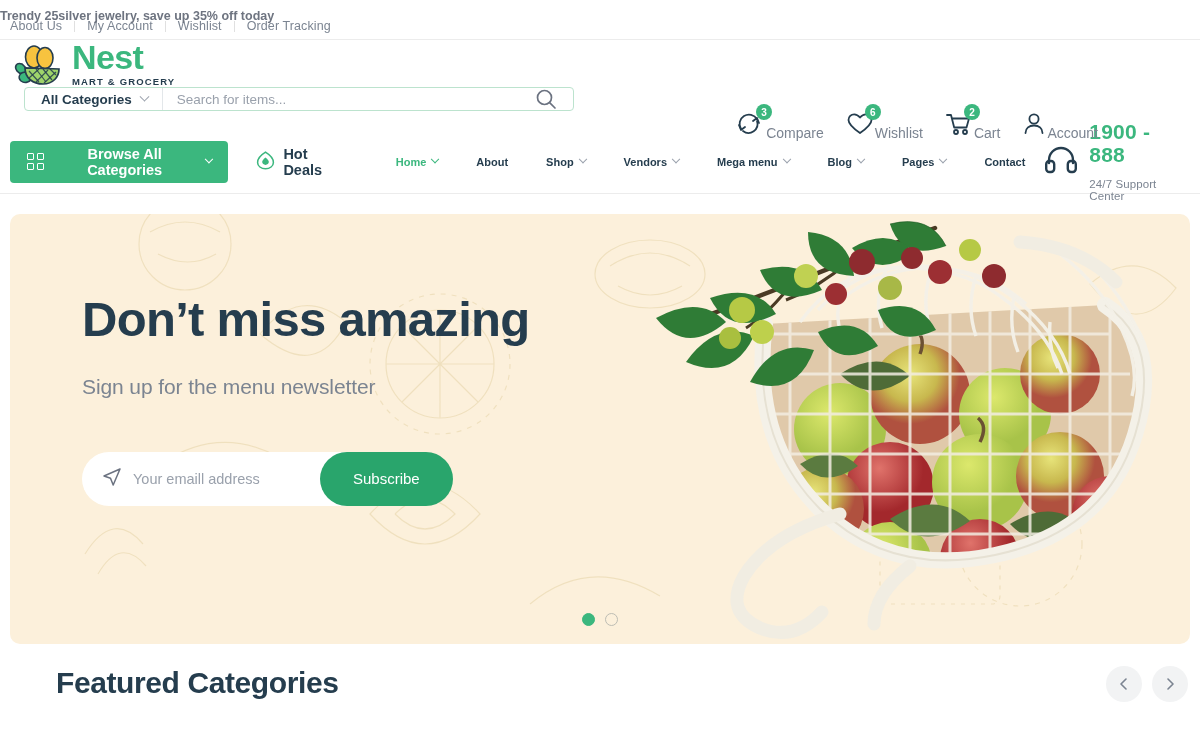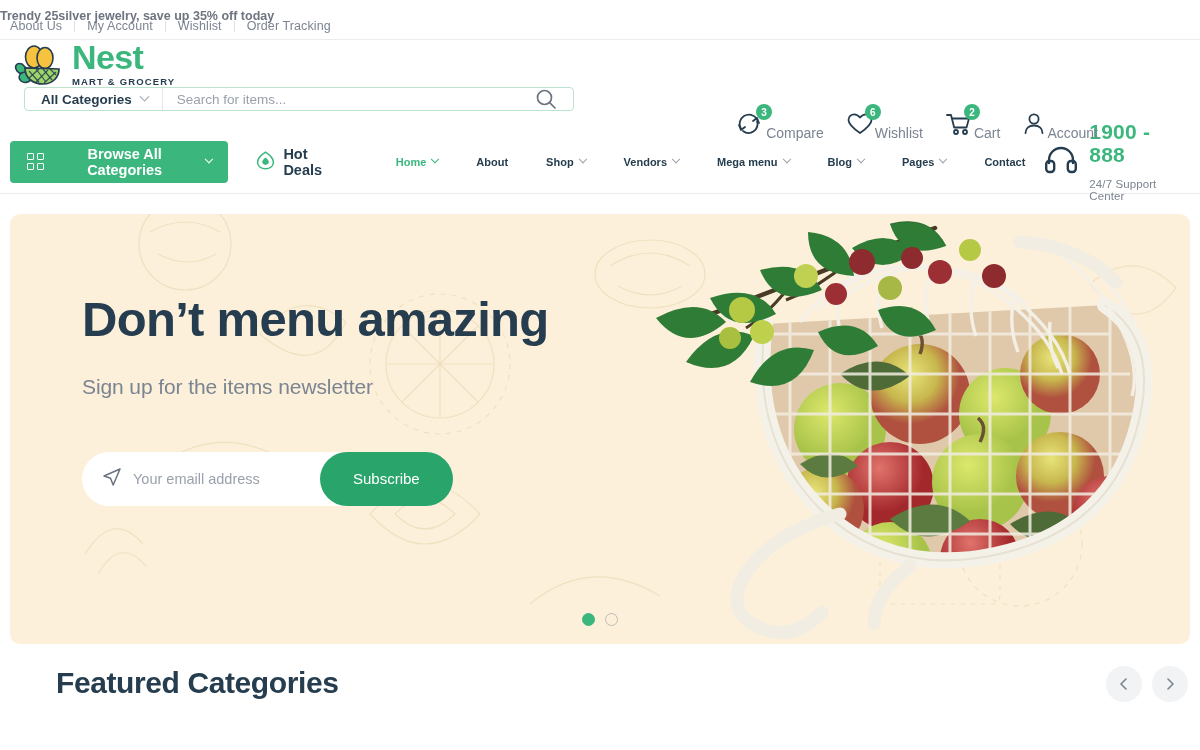--- a/index.html
+++ b/index.html
@@ -517,23 +517,23 @@
           <circle cx="322" cy="44" r="11" fill="#8E2B2F"></circle>
           <circle cx="350" cy="58" r="12" fill="#9C2F33"></circle>
           <circle cx="380" cy="36" r="11" fill="#B6C945"></circle>
           <circle cx="404" cy="62" r="12" fill="#8E2B2F"></circle>
         </g>
       </svg>
     </div>
 
     <div class="hero-content">
       <h1 class="hero-h1">
-        <span>Don’t menu amazing</span><br>
+        <span>Don’t miss amazing</span><br>
       </h1>
-      <p class="hero-sub">Sign up for the items newsletter</p>
+      <p class="hero-sub">Sign up for the menu newsletter</p>
 
       <form class="subscribe-form">
         <span class="send-ico">
           <svg width="20" height="20" viewBox="0 0 20 20">
             <path d="M18 2 L2 9 L8.5 11.2 L11.2 18 Z" fill="none" stroke="#6b7280" stroke-width="1.5" stroke-linejoin="round"></path>
           </svg>
         </span>
         <input class="email-input" type="text" placeholder="Your emaill address" style="">
         <button class="subscribe-btn">Subscribe</button>
       </form>

